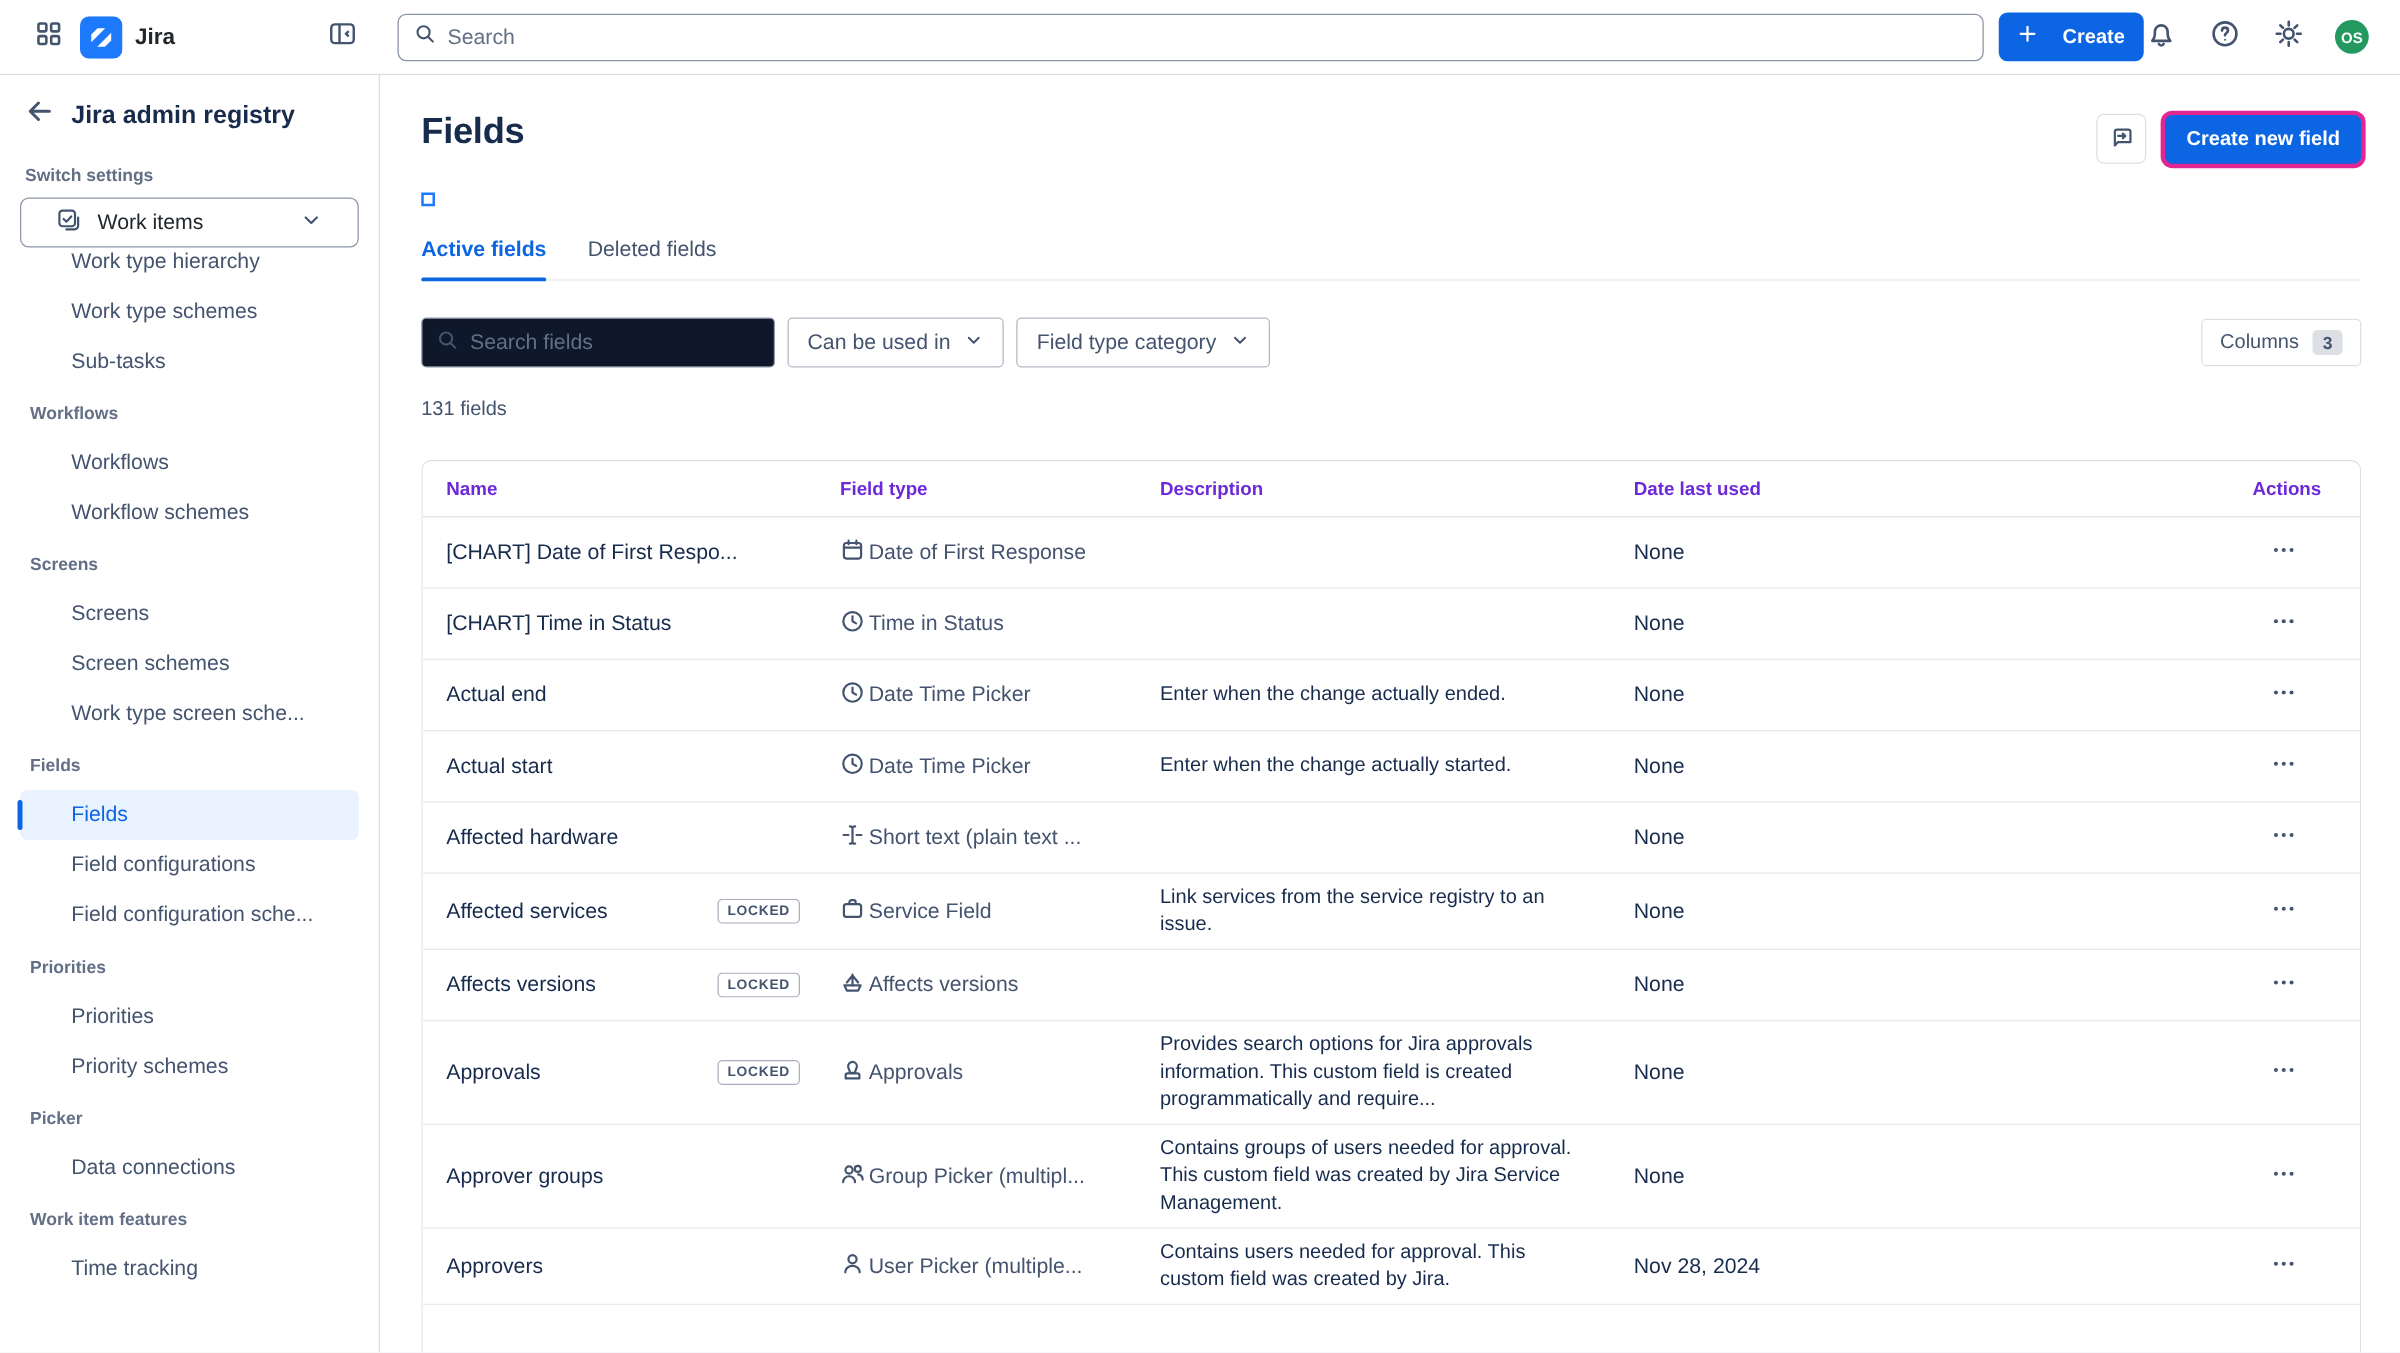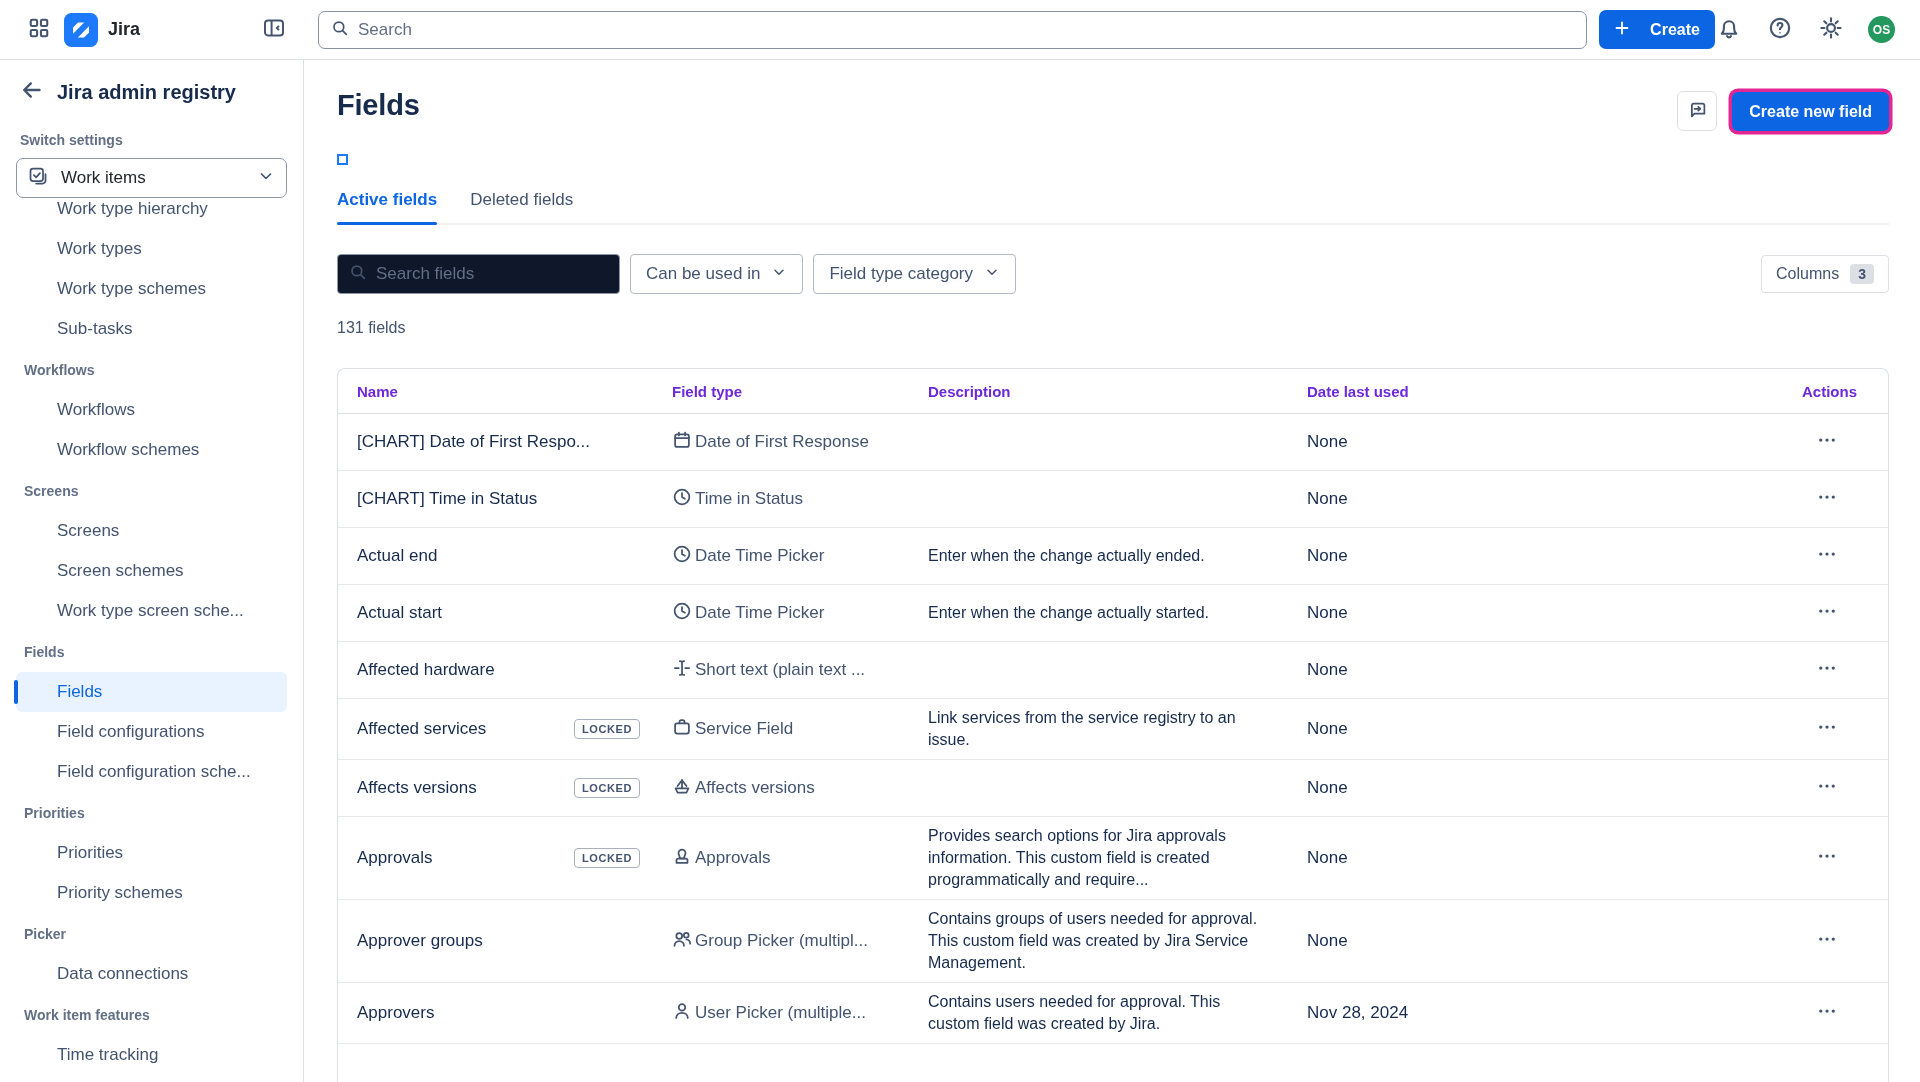--- a/index.html
+++ b/index.html
@@ -26,21 +26,21 @@
     font-size:12px; font-weight:700; display:flex; align-items:center; justify-content:center; }
 
   .body-row { flex:1; display:flex; min-height:0; }
 
   
   .sidebar { width:304px; flex:none; border-right:1px solid #DCDFE4; background:#fff; overflow:hidden; }
   .side-head { display:flex; align-items:center; gap:13px; padding:0 20px; height:36px; margin-top:14px;
     font-size:20px; font-weight:700; color:#172B4D; }
   .switch-label { padding:22px 20px 10px; font-size:14px; font-weight:700; color:#626F86; }
   .switcher { margin:0 16px; height:40px; border:1px solid #8E97A8; border-radius:7px; background:#fff;
-    display:flex; align-items:center; gap:13px; padding:0 11px; font-size:17px; color:#22272B;
+    display:flex; align-items:center; gap:13px; padding:0 28px; font-size:17px; color:#22272B;
     position:relative; z-index:2; cursor:pointer; }
   .switcher .chev { margin-left:auto; }
   .side-list { margin-top:-9px; position:relative; z-index:1; }
   .side-section { height:41px; display:flex; align-items:center; padding-left:24px;
     font-size:14px; font-weight:700; color:#626F86; }
   .side-item { height:40px; display:flex; align-items:center; margin:0 16px; padding-left:41px;
     font-size:17px; color:#44546F; border-radius:6px; cursor:pointer; position:relative; white-space:nowrap; }
   .side-item.selected { background:#E9F2FF; color:#0C66E4; font-weight:500; }
   .side-item.selected::before { content:''; position:absolute; left:-2px; top:8px; bottom:8px;
     width:4px; border-radius:2px; background:#0C66E4; }
@@ -203,21 +203,20 @@
         </span>
         <span>Work items</span>
         <span class="chev">
           <svg width="18" height="18" viewBox="0 0 16 16" fill="none" stroke="#44546F" stroke-width="1.5" stroke-linecap="round" stroke-linejoin="round">
             <path d="M4 6.2 8 10.2l4-4"></path>
           </svg>
         </span>
       </div>
       <div class="side-list" id="side-list">
           <div class="side-item">Work type hierarchy</div>
-          <div class="side-item">Work types</div>
           <div class="side-item">Work type schemes</div>
           <div class="side-item">Sub-tasks</div>
           <div class="side-section">Workflows</div>
           <div class="side-item">Workflows</div>
           <div class="side-item">Workflow schemes</div>
           <div class="side-section">Screens</div>
           <div class="side-item">Screens</div>
           <div class="side-item">Screen schemes</div>
           <div class="side-item">Work type screen sche...</div>
           <div class="side-section">Fields</div>

